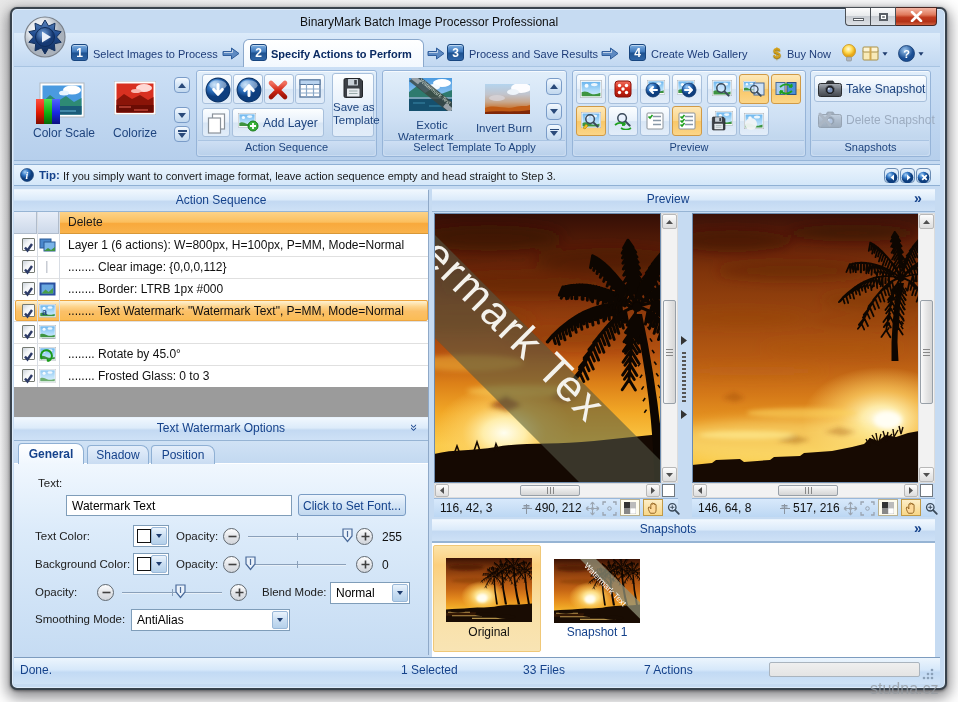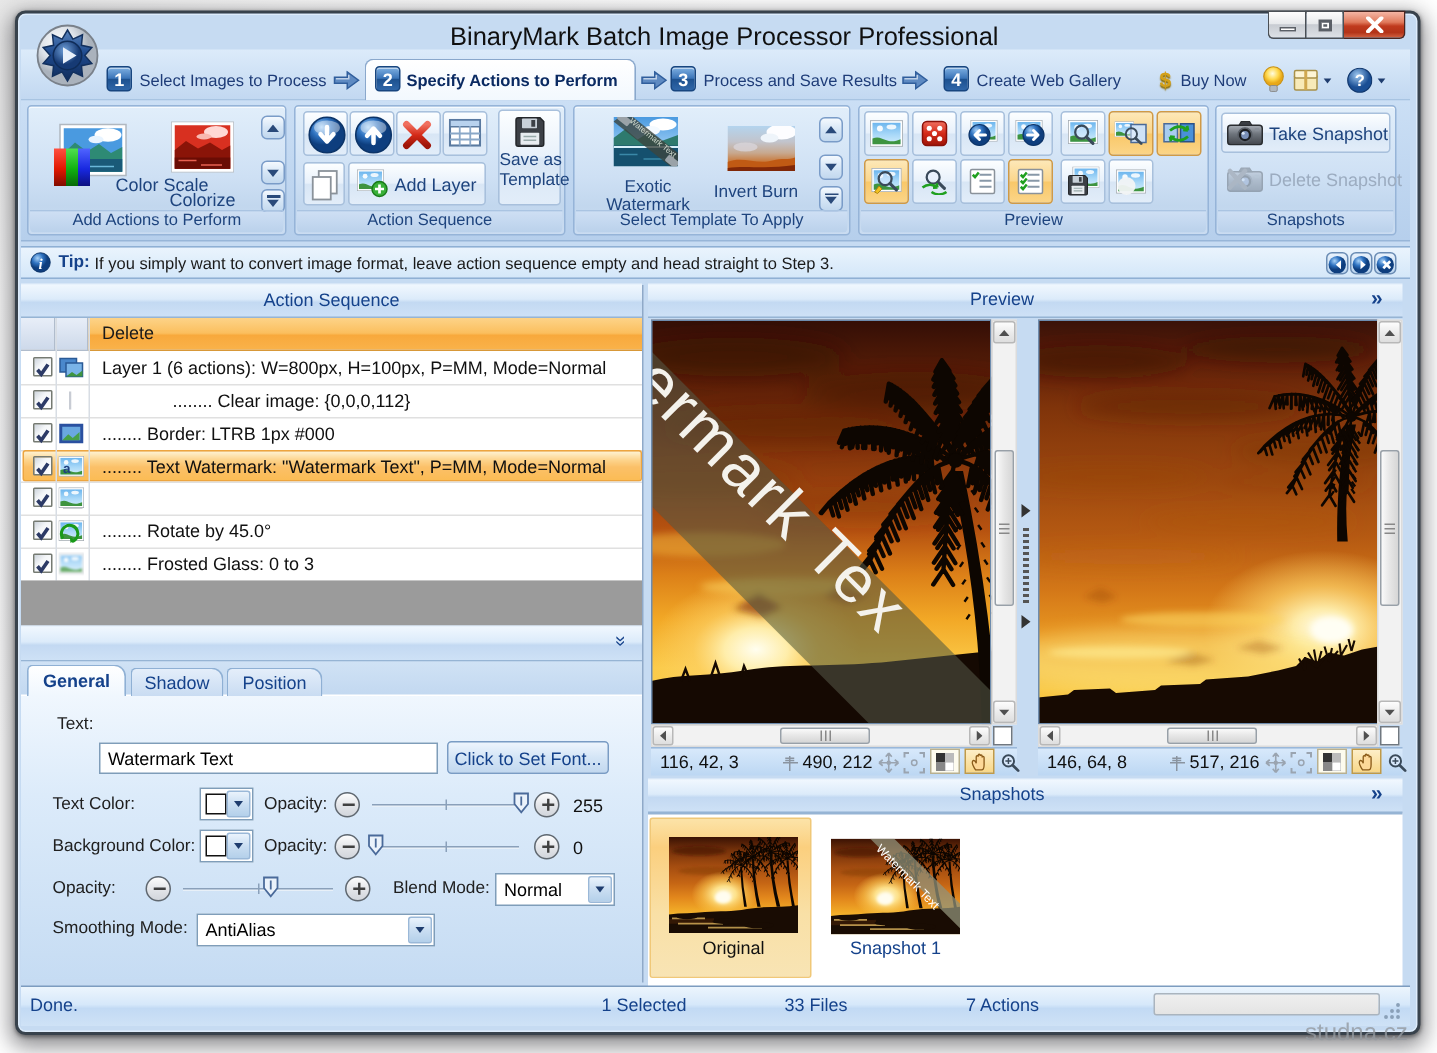--- a/index.html
+++ b/index.html
@@ -21,21 +21,21 @@
 .arr-d{width:0;height:0;border-left:3.5px solid transparent;border-right:3.5px solid transparent;border-top:4px solid #1e3c6e}
 .minus,.plus{position:absolute;width:17px;height:17px;border-radius:50%;border:1px solid #606870;background:linear-gradient(180deg,#fdfdfd,#e2e4e8 55%,#d2d6dc);color:#333;display:flex;align-items:center;justify-content:center}
 .track{position:absolute;height:2px;background:#8aa0ba;border-bottom:1px solid #e8f0f8}
 .vscroll,.hscroll{position:absolute;background:#f2f2f2;border:1px solid #dcdcdc}
 .sbtn{position:absolute;background:linear-gradient(180deg,#fdfdfd,#ececec 50%,#dedede);border:1px solid #b8b8b8;border-radius:2px;display:flex;align-items:center;justify-content:center}
 .sb-thumb{position:absolute;background:linear-gradient(90deg,#fafafa,#e6e6e6 50%,#d6d6d6);border:1px solid #98a0a8;border-radius:2px}
 .sb-thumb.h{background:linear-gradient(180deg,#fafafa,#e6e6e6 50%,#d6d6d6)}
 </style></head><body>
 <div id="canvas">
 <div class="a" id="win"></div>
-<div class="a txt" style="left:300px;top:15px;font-size:17px;color:#101010;width:320px;">BinaryMark Batch Image Processor Professional</div>
+<div class="a txt" style="left:300px;top:15px;font-size:12px;color:#101010;width:320px;">BinaryMark Batch Image Processor Professional</div>
 <div class="a" style="left:845px;top:7px;width:92px;height:19px;display:flex">
 <div style="width:25px;height:19px;border:1px solid #4a4f55;border-right:none;border-radius:0 0 0 4px;background:linear-gradient(180deg,#fdfdfd,#e8eaec 45%,#c8ccd2 50%,#dde1e6);display:flex;align-items:center;justify-content:center">
         <div style="width:11px;height:3px;background:#fff;border:1px solid #5a5f66;margin-top:6px"></div>
       </div>
 <div style="width:26px;height:19px;border:1px solid #4a4f55;background:linear-gradient(180deg,#fdfdfd,#e8eaec 45%,#c8ccd2 50%,#dde1e6);display:flex;align-items:center;justify-content:center">
         <div style="width:9px;height:8px;border:2px solid #5a5f66;background:#fff;box-shadow:inset 0 0 0 1.2px #fff, inset 0 0 0 2.5px #5a5f66"></div>
       </div>
 <div style="width:41px;height:19px;border:1px solid #4a2520;border-left:none;border-radius:0 0 4px 0;background:linear-gradient(180deg,#f4b5a4 0%,#e07a5c 40%,#c03a1e 55%,#b33318 80%,#d06040 100%);display:flex;align-items:center;justify-content:center">
         <svg width="13" height="11">
           <path d="M2 1 L11 10 M11 1 L2 10" stroke="#fff" stroke-width="2.6" stroke-linecap="round"></path>
@@ -252,23 +252,20 @@
           <stop offset="100%" stop-color="#0e3e7e"></stop>
         </radialGradient>
 <linearGradient id="redx" x1="0" y1="0" x2="0" y2="1">
           <stop offset="0%" stop-color="#f07060"></stop>
           <stop offset="50%" stop-color="#d42a18"></stop>
           <stop offset="100%" stop-color="#9e1408"></stop>
         </linearGradient>
 </defs>
     </svg>
 <div class="a" style="left:14px;top:67px;width:926px;height:94px;background:linear-gradient(180deg,#cbdff5,#b6cfec);border-bottom:1px solid #98b6d8"></div>
-<div class="a gbox" style="left:18px;top:70px;width:173px;height:87px;">
-      <div class="glabel">Add Actions to Perform</div>
-    </div>
 <svg class="a" style="left:34px;top:80px" width="52" height="46" viewBox="0 0 52 46">
       <defs>
 <linearGradient id="rg" x1="0" y1="0" x2="0" y2="1">
           <stop offset="0%" stop-color="#ff5040"></stop>
           <stop offset="55%" stop-color="#e01800"></stop>
           <stop offset="100%" stop-color="#800c00"></stop>
         </linearGradient>
 <linearGradient id="gg" x1="0" y1="0" x2="0" y2="1">
           <stop offset="0%" stop-color="#50e050"></stop>
           <stop offset="55%" stop-color="#10b010"></stop>
@@ -284,21 +281,21 @@
 <rect x="8.5" y="5.5" width="39" height="29" fill="#4a9ae0"></rect>
 <ellipse cx="38" cy="10" rx="9" ry="4.5" fill="#fff"></ellipse>
       <ellipse cx="30" cy="13" rx="5" ry="2.5" fill="#e8f4ff"></ellipse>
 <path d="M8.5 22 L16 15 L24 21 L32 16 L40 22 L47.5 18 L47.5 34.5 L8.5 34.5 Z" fill="#2e8a74"></path>
 <rect x="8.5" y="26" width="39" height="8.5" fill="#1a5a78"></rect>
       <path d="M10 28 h14 M26 31 h16" stroke="#6ab8d8" stroke-width="1"></path>
 <rect x="2" y="19" width="8" height="25" fill="url(#rg)"></rect>
       <rect x="10" y="19" width="8" height="25" fill="url(#gg)"></rect>
       <rect x="18" y="19" width="8" height="25" fill="url(#bg)"></rect>
 </svg>
-<div class="a txt" style="left:33px;top:116px;font-size:12px;color:#1e447e;margin-left:44px;">Color Scale</div>
+<div class="a txt" style="left:33px;top:126px;font-size:12px;color:#1e447e;">Color Scale</div>
 <svg class="a" style="left:114px;top:81px" width="42" height="34" viewBox="0 0 42 34">
 <rect x="0" y="0" width="42" height="34" fill="#fff" stroke="#b0b8c0" stroke-width="1"></rect>
 <rect x="2.5" y="2.5" width="37" height="29" fill="#d83020"></rect>
 <ellipse cx="30" cy="7" rx="8" ry="4" fill="#ffd8d4"></ellipse>
       <ellipse cx="22" cy="10" rx="5" ry="2" fill="#f8b8b0"></ellipse>
 <path d="M2.5 19 L10 13 L18 18 L26 14 L34 19 L39.5 16 L39.5 31.5 L2.5 31.5 Z" fill="#8a1408"></path>
 <rect x="2.5" y="24" width="37" height="7.5" fill="#6a0c04"></rect>
       <path d="M5 26 h12 M20 29 h14" stroke="#e86050" stroke-width="1"></path>
 </svg>
 <div class="a txt" style="left:113px;top:126px;font-size:12px;color:#1e447e;">Colorize</div>
@@ -352,21 +349,21 @@
 <div class="a txt" style="left:263px;top:116px;font-size:12px;color:#1e447e;">Add Layer</div>
 <div class="a rbtn" style="left:332px;top:73px;width:42px;height:64px"></div>
 <svg class="a" style="left:342px;top:77px" width="22" height="22" viewBox="0 0 22 22">
       <use href="#floppy"></use>
     </svg>
 <div class="a txt" style="left:333px;top:101px;font-size:11.5px;color:#1e447e;width:40px;text-align:center">Save as</div>
 <div class="a txt" style="left:333px;top:114px;font-size:11.5px;color:#1e447e;width:40px;text-align:center">Template</div>
 <div class="a gbox" style="left:382px;top:70px;width:185px;height:87px;">
       <div class="glabel">Select Template To Apply</div>
     </div>
-<div class="a txt" style="left:398px;top:131px;font-size:11.5px;color:#1e447e;width:68px;text-align:center;z-index:0">Watermark</div>
+<div class="a txt" style="left:398px;top:131px;font-size:11.5px;color:#1e447e;width:68px;z-index:0">Watermark</div>
 <svg class="a" style="left:409px;top:78px" width="43" height="33" viewBox="0 0 43 33">
       <defs>
         <linearGradient id="exsky" x1="0" y1="0" x2="0" y2="1">
           <stop offset="0%" stop-color="#4a9ae0"></stop>
           <stop offset="60%" stop-color="#9accf4"></stop>
           <stop offset="100%" stop-color="#c8e8fa"></stop>
         </linearGradient>
       </defs>
       <rect width="43" height="33" fill="url(#exsky)"></rect>
       <ellipse cx="33" cy="5" rx="9" ry="4" fill="#fff"></ellipse>
@@ -559,21 +556,21 @@
         <path d="M5 14 l4 -3 3 2 4 -3 v4 h-11z" fill="#3e9440"></path>
       </svg></div>
 <div class="a txt" style="left:68px;top:238px;font-size:12px;color:#101010;">Layer 1 (6 actions): W=800px, H=100px, P=MM, Mode=Normal</div>
 <div class="a" style="left:14px;top:277.7px;width:414px;height:1px;background:#e0e0e0"></div>
 <div class="a" style="left:21.5px;top:259.85px;width:13px;height:13px;background:linear-gradient(135deg,#cdd4dc,#f4f6f8 40%,#fff);border:1px solid #757a72;border-radius:1px"><svg width="11" height="11">
         <path d="M2 5.5 L4.5 8.5 L9 2" stroke="#2c3a66" stroke-width="2.4" fill="none"></path>
       </svg></div>
 <div class="a" style="left:39px;top:258.85px"><svg width="17" height="16" viewBox="0 0 17 16">
         <rect x="7" y="2" width="1.5" height="12" fill="#c8ccd4"></rect>
       </svg></div>
-<div class="a txt" style="left:68px;top:259.85px;font-size:12px;color:#101010;margin-left:47px;">........ Clear image: {0,0,0,112}</div>
+<div class="a txt" style="left:68px;top:259.85px;font-size:12px;color:#101010;">........ Clear image: {0,0,0,112}</div>
 <div class="a" style="left:14px;top:299.55px;width:414px;height:1px;background:#e0e0e0"></div>
 <div class="a" style="left:21.5px;top:281.7px;width:13px;height:13px;background:linear-gradient(135deg,#cdd4dc,#f4f6f8 40%,#fff);border:1px solid #757a72;border-radius:1px"><svg width="11" height="11">
         <path d="M2 5.5 L4.5 8.5 L9 2" stroke="#2c3a66" stroke-width="2.4" fill="none"></path>
       </svg></div>
 <div class="a" style="left:39px;top:280.7px"><svg width="17" height="16" viewBox="0 0 17 16">
         <rect x="0.5" y="1.5" width="16" height="13" fill="#2a50a0"></rect>
         <rect x="2.5" y="3.5" width="12" height="9" fill="#6aa8e0"></rect>
         <path d="M2.5 12.5 l4-4 3 2.5 4.5-4 v5.5 h-11.5z" fill="#48a048"></path>
       </svg></div>
 <div class="a txt" style="left:68px;top:281.7px;font-size:12px;color:#101010;">........ Border: LTRB 1px #000</div>
@@ -613,20 +610,21 @@
         <g opacity=".75" filter="blur(0.6px)">
           <use href="#photo" x="0" y="1" width="17" height="13.6"></use>
         </g>
       </svg></div>
 <div class="a txt" style="left:68px;top:369.1px;font-size:12px;color:#101010;">........ Frosted Glass: 0 to 3</div>
 <div class="a" style="left:37px;top:212px;width:1px;height:177px;background:#d8dde4"></div>
 <div class="a" style="left:59px;top:212px;width:1px;height:177px;background:#d8dde4"></div>
 <div class="a" style="left:14px;top:387px;width:414px;height:30px;background:#9b9b9b"></div>
 <div class="a" style="left:428px;top:190px;width:1px;height:465px;background:#8fa9c8"></div>
 <div class="a hdr" style="left:14px;top:417px;width:414px;height:24px;">
+      <div class="t">Text Watermark Options</div>
       <div style="position:absolute;right:10px;top:2px;color:#15428b;font-size:13px;transform:rotate(90deg)">»</div>
     </div>
 <div class="a" style="left:14px;top:441px;width:414px;height:23px;background:linear-gradient(180deg,#d0e2f5,#c2d8f0)"></div>
 <div class="a" style="left:14px;top:463px;width:414px;height:190px;background:linear-gradient(180deg,#f0f7fe 0%,#dcebfa 35%,#c6dcf3 100%);border-top:1px solid #fff"></div>
 <div class="a" style="left:18px;top:443px;width:66px;height:21px;background:linear-gradient(180deg,#fff,#f0f7fe);border:1px solid #8fb0d4;border-bottom:none;border-radius:4px 8px 0 0;z-index:3">
       <div style="position:absolute;left:0;top:3px;width:100%;text-align:center;font-weight:bold;font-size:12px;color:#15428b">General</div>
     </div>
 <div class="a" style="left:87px;top:445px;width:62px;height:19px;background:linear-gradient(180deg,#e4eefa,#c9dcf2);border:1px solid #8fb0d4;border-bottom:none;border-radius:4px 8px 0 0">
       <div style="position:absolute;left:0;top:2px;width:100%;text-align:center;font-size:12px;color:#15428b">Shadow</div>
     </div>

